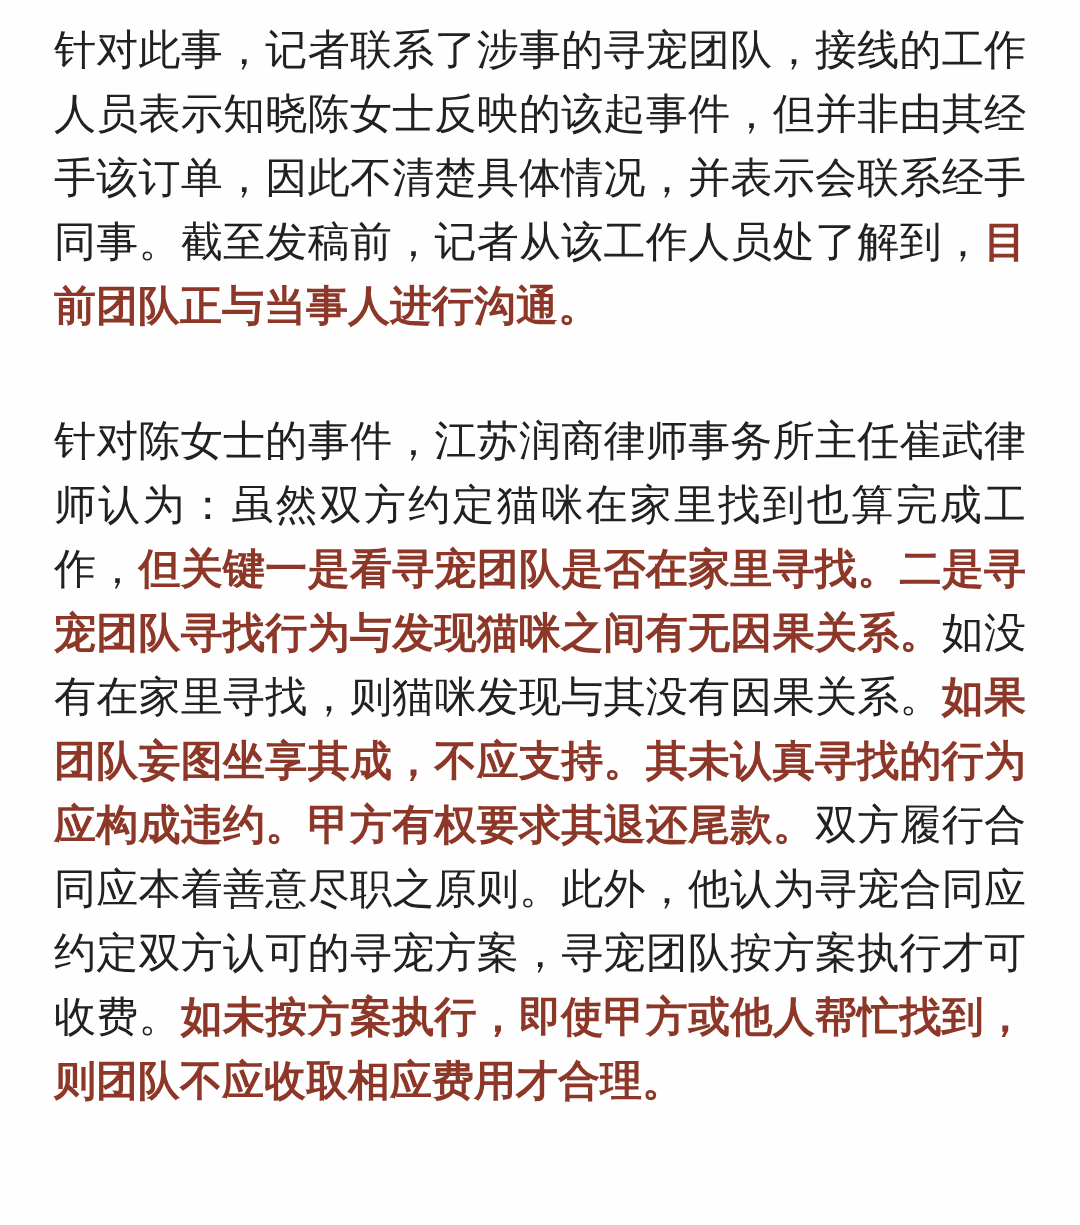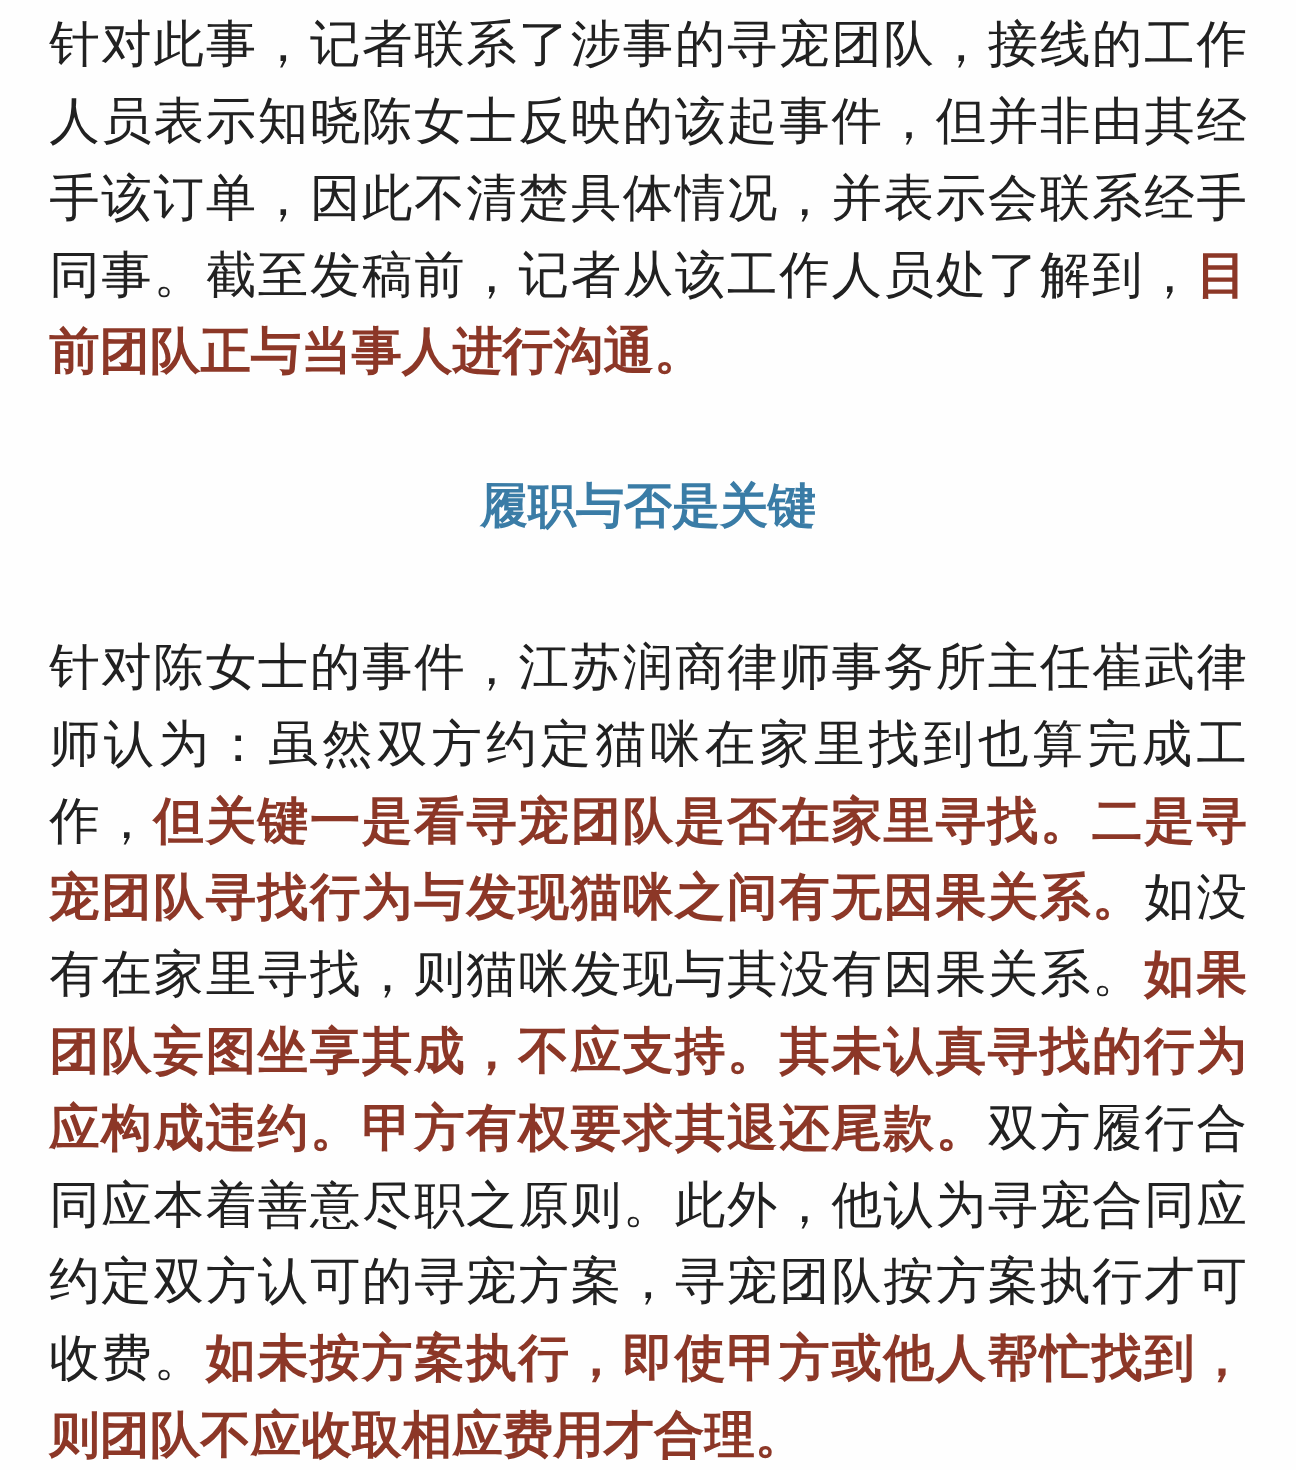--- a/index.html
+++ b/index.html
@@ -19,21 +19,21 @@
     font-family: "Liberation Sans", "DejaVu Sans", sans-serif;
     overflow: hidden;
   }
   .article {
     padding: 2px 38px 0 38px;
     color: var(--text);
     font-size: 42px;
     line-height: 64px;
   }
   .para {
-    margin: 3px;
+    margin: 16px;
     text-align: justify;
     font-weight: 400;
     word-break: break-all;
   }
   .para .seg {
     color: var(--text);
     font-weight: 400;
   }
   .para .seg.highlight {
     color: var(--highlight);
@@ -52,18 +52,17 @@
   }
 </style>
 </head>
 <body>
 
 <div class="article">
 
   <p class="para"><span class="seg">针对此事，记者联系了涉事的寻宠团队，接线的工作人员表示知晓陈女士反映的该起事件，但并非由其经手该订单，因此不清楚具体情况，并表示会联系经手同事。截至发稿前，记者从该工作人员处了解到，</span><span class="seg highlight">目前团队正与当事人进行沟通。</span></p>
 
   <div class="heading-block">
-    <h2 class="heading">履职与否是关键</h2>
   </div>
 
   <p class="para"><span class="seg">针对陈女士的事件，江苏润商律师事务所主任崔武律师认为：虽然双方约定猫咪在家里找到也算完成工作，</span><span class="seg highlight">但关键一是看寻宠团队是否在家里寻找。二是寻宠团队寻找行为与发现猫咪之间有无因果关系。</span><span class="seg">如没有在家里寻找，则猫咪发现与其没有因果关系。</span><span class="seg highlight">如果团队妄图坐享其成，不应支持。其未认真寻找的行为应构成违约。甲方有权要求其退还尾款。</span><span class="seg">双方履行合同应本着善意尽职之原则。此外，他认为寻宠合同应约定双方认可的寻宠方案，寻宠团队按方案执行才可收费。</span><span class="seg highlight">如未按方案执行，即使甲方或他人帮忙找到，则团队不应收取相应费用才合理。</span></p>
 
 </div>
 
 </body></html>

